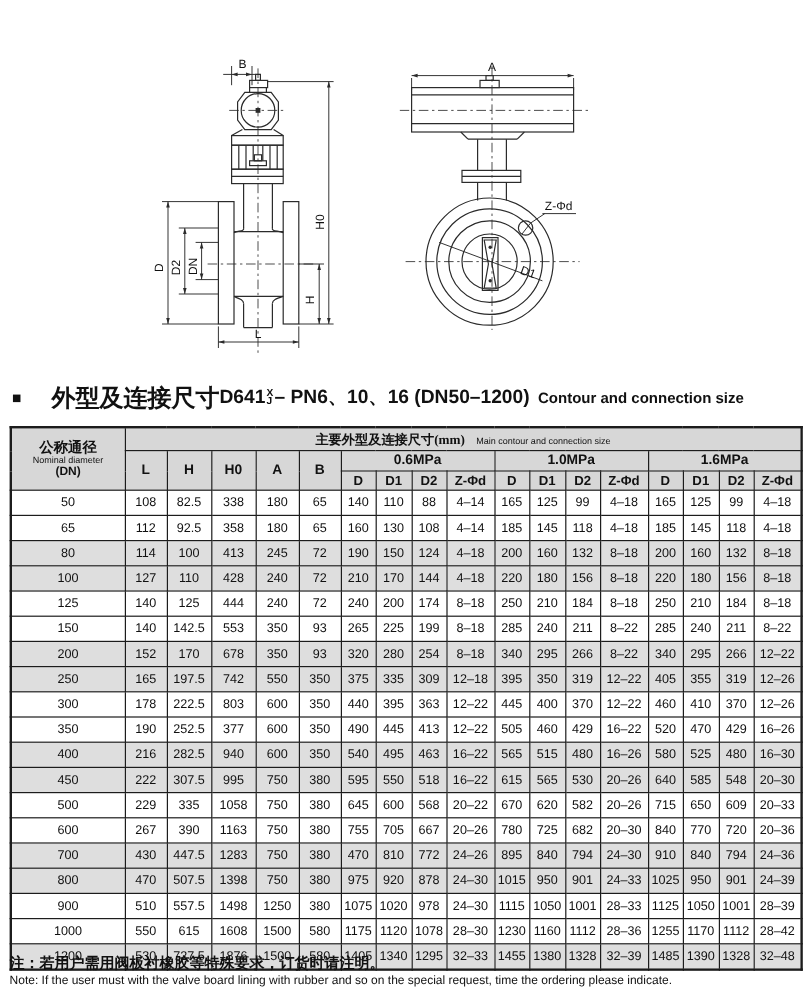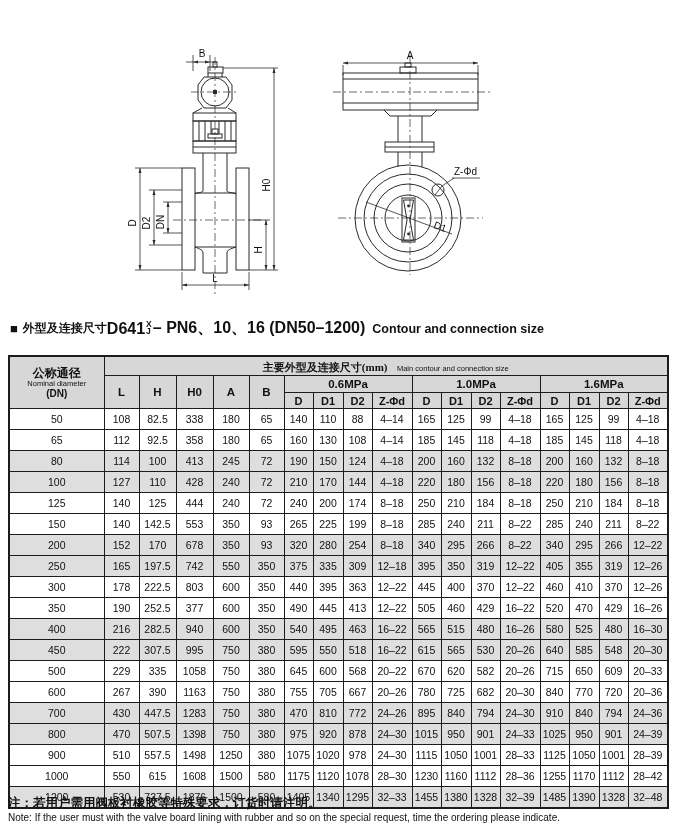--- a/index.html
+++ b/index.html
@@ -11,21 +11,21 @@
   .drawing{position:absolute;}
   .ln{stroke:#2b2b2b;fill:none;stroke-width:1;}
   .thin{stroke:#2b2b2b;fill:none;stroke-width:0.8;}
   .cl{stroke:#2b2b2b;fill:none;stroke-width:0.7;stroke-dasharray:8 3 2 3;}
   .ar{fill:#2b2b2b;stroke:none;}
   .blk{fill:#2b2b2b;stroke:none;}
   .dimtxt{fill:#111;stroke:none;font-family:"Liberation Sans",sans-serif;font-size:10px;}
   
   .title{position:absolute;left:10px;top:318px;display:flex;align-items:center;white-space:nowrap;}
   .title .sq{font-size:13px;margin-right:5px;line-height:1;}
-  .title .zh{font-size:12px;font-weight:bold;}
+  .title .zh{font-size:20px;font-weight:bold;margin-left:20px;}
   .title .model{font-size:16px;font-weight:bold;}
   .title .stack{display:inline-flex;flex-direction:column;font-size:8.5px;font-weight:bold;line-height:7px;margin:0 1px;transform:translateY(-1px);}
   .title .range{font-size:16px;font-weight:bold;}
   .title .en{font-size:12.5px;font-weight:bold;margin-left:7px;}
   
   .tbl{position:absolute;left:8px;top:355px;width:660px;border-collapse:collapse;table-layout:fixed;border:2px solid #1c1c1c;}
   .tbl th,.tbl td{border:1px solid #1c1c1c;text-align:center;vertical-align:middle;padding:0;overflow:hidden;}
   .tbl th{background:#d7d7d7;font-weight:bold;}
   .tbl thead tr:nth-child(1) th{height:17px;}
   .tbl thead tr:nth-child(2) th{height:16px;font-size:11.5px;}

